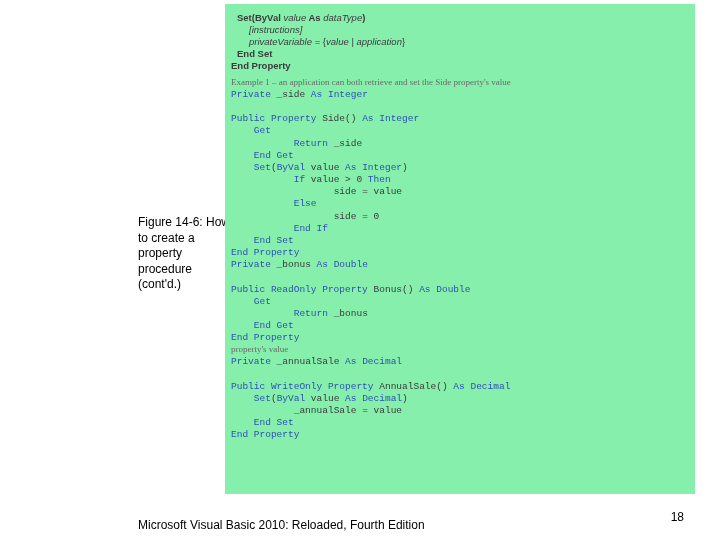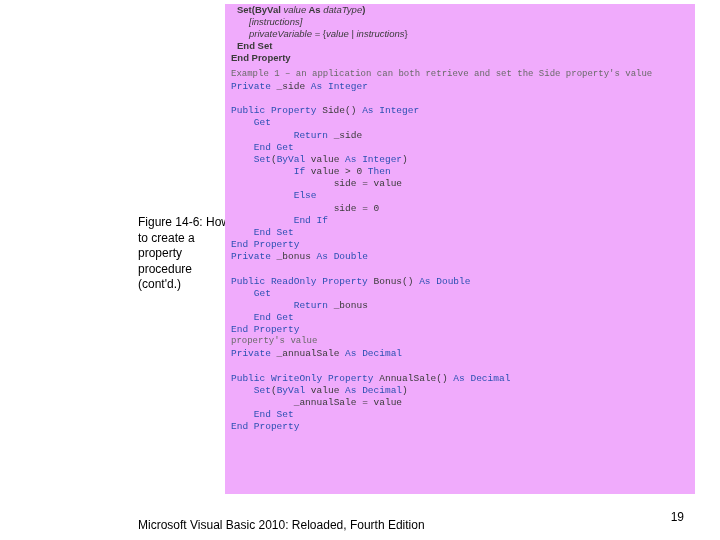--- a/index.html
+++ b/index.html
@@ -13,22 +13,22 @@
     background: #fff;
     position: relative;
     overflow: hidden;
   }
   .code-panel {
     position: absolute;
     left: 225px;
     top: 4px;
     width: 470px;
     height: 490px;
-    background: #f0abfc;
-    padding: 0 6px;
+    background: #86efac;
+    padding: 8px 6px;
     box-sizing: border-box;
   }
   .caption-block {
     position: absolute;
     left: 138px;
     top: 215px;
     width: 100px;
     font-size: 12px;
     line-height: 1.3;
   }
@@ -48,21 +48,21 @@
     margin: 0;
     font-family: Liberation Mono, monospace;
     font-size: 9.5px;
     line-height: 1.28;
     white-space: pre;
     color: #3b3b3b;
   }
   .kw { color: #2c51b3; }
   .bold { font-weight: bold; }
   .example-label {
-    font-family: Liberation Mono, monospace;
+    font-family: Liberation Serif, serif;
     font-size: 9px;
     color: #6a6a6a;
     margin: 6px 0 2px 0;
     display: block;
   }
   .syntax-row {
     font-family: Arial, sans-serif;
     font-size: 9.5px;
     color: #3b3b3b;
     margin: 0 0 1px 6px;
@@ -78,21 +78,21 @@
 <div class="code-panel">
 
   <div class="block">
     <div class="syntax-row">
       <span class="bold">Set(ByVal </span><span class="italic">value</span><span class="bold"> As </span><span class="italic">dataType</span><span class="bold">)</span>
     </div>
     <div class="syntax-row" style="margin-left:18px">
       <span class="italic">[instructions]</span>
     </div>
     <div class="syntax-row" style="margin-left:18px">
-      <span class="italic">privateVariable</span><span> = {</span><span class="italic">value</span><span> | </span><span class="italic">instructions</span><span>}</span>
+      <span class="italic">privateVariable</span><span> = {</span><span class="italic">value</span><span> | </span><span class="italic">application</span><span>}</span>
     </div>
     <div class="syntax-row"><span class="bold">End Set</span></div>
     <div class="syntax-row" style="margin-left:0"><span class="bold">End Property</span></div>
   </div>
 
   <span class="example-label">Example 1 – an application can both retrieve and set the Side property's value</span>
 <pre class="code"><span class="kw">Private</span><span> _side </span><span class="kw">As Integer</span>
 
 <span class="kw">Public Property</span><span> Side() </span><span class="kw">As Integer</span>
     <span class="kw">Get</span>
@@ -120,13 +120,13 @@
 
 <span class="kw">Public WriteOnly Property</span><span> AnnualSale() </span><span class="kw">As Decimal</span>
     <span class="kw">Set</span><span>(</span><span class="kw">ByVal</span><span> value </span><span class="kw">As Decimal</span><span>)</span>
            <span>_annualSale = value</span>
     <span class="kw">End Set</span>
 <span class="kw">End Property</span></pre>
 
 </div>
 
 <div class="footer-left">Microsoft Visual Basic 2010: Reloaded, Fourth Edition</div>
-<div class="footer-right">19</div>
+<div class="footer-right">18</div>
 
 </body></html>

